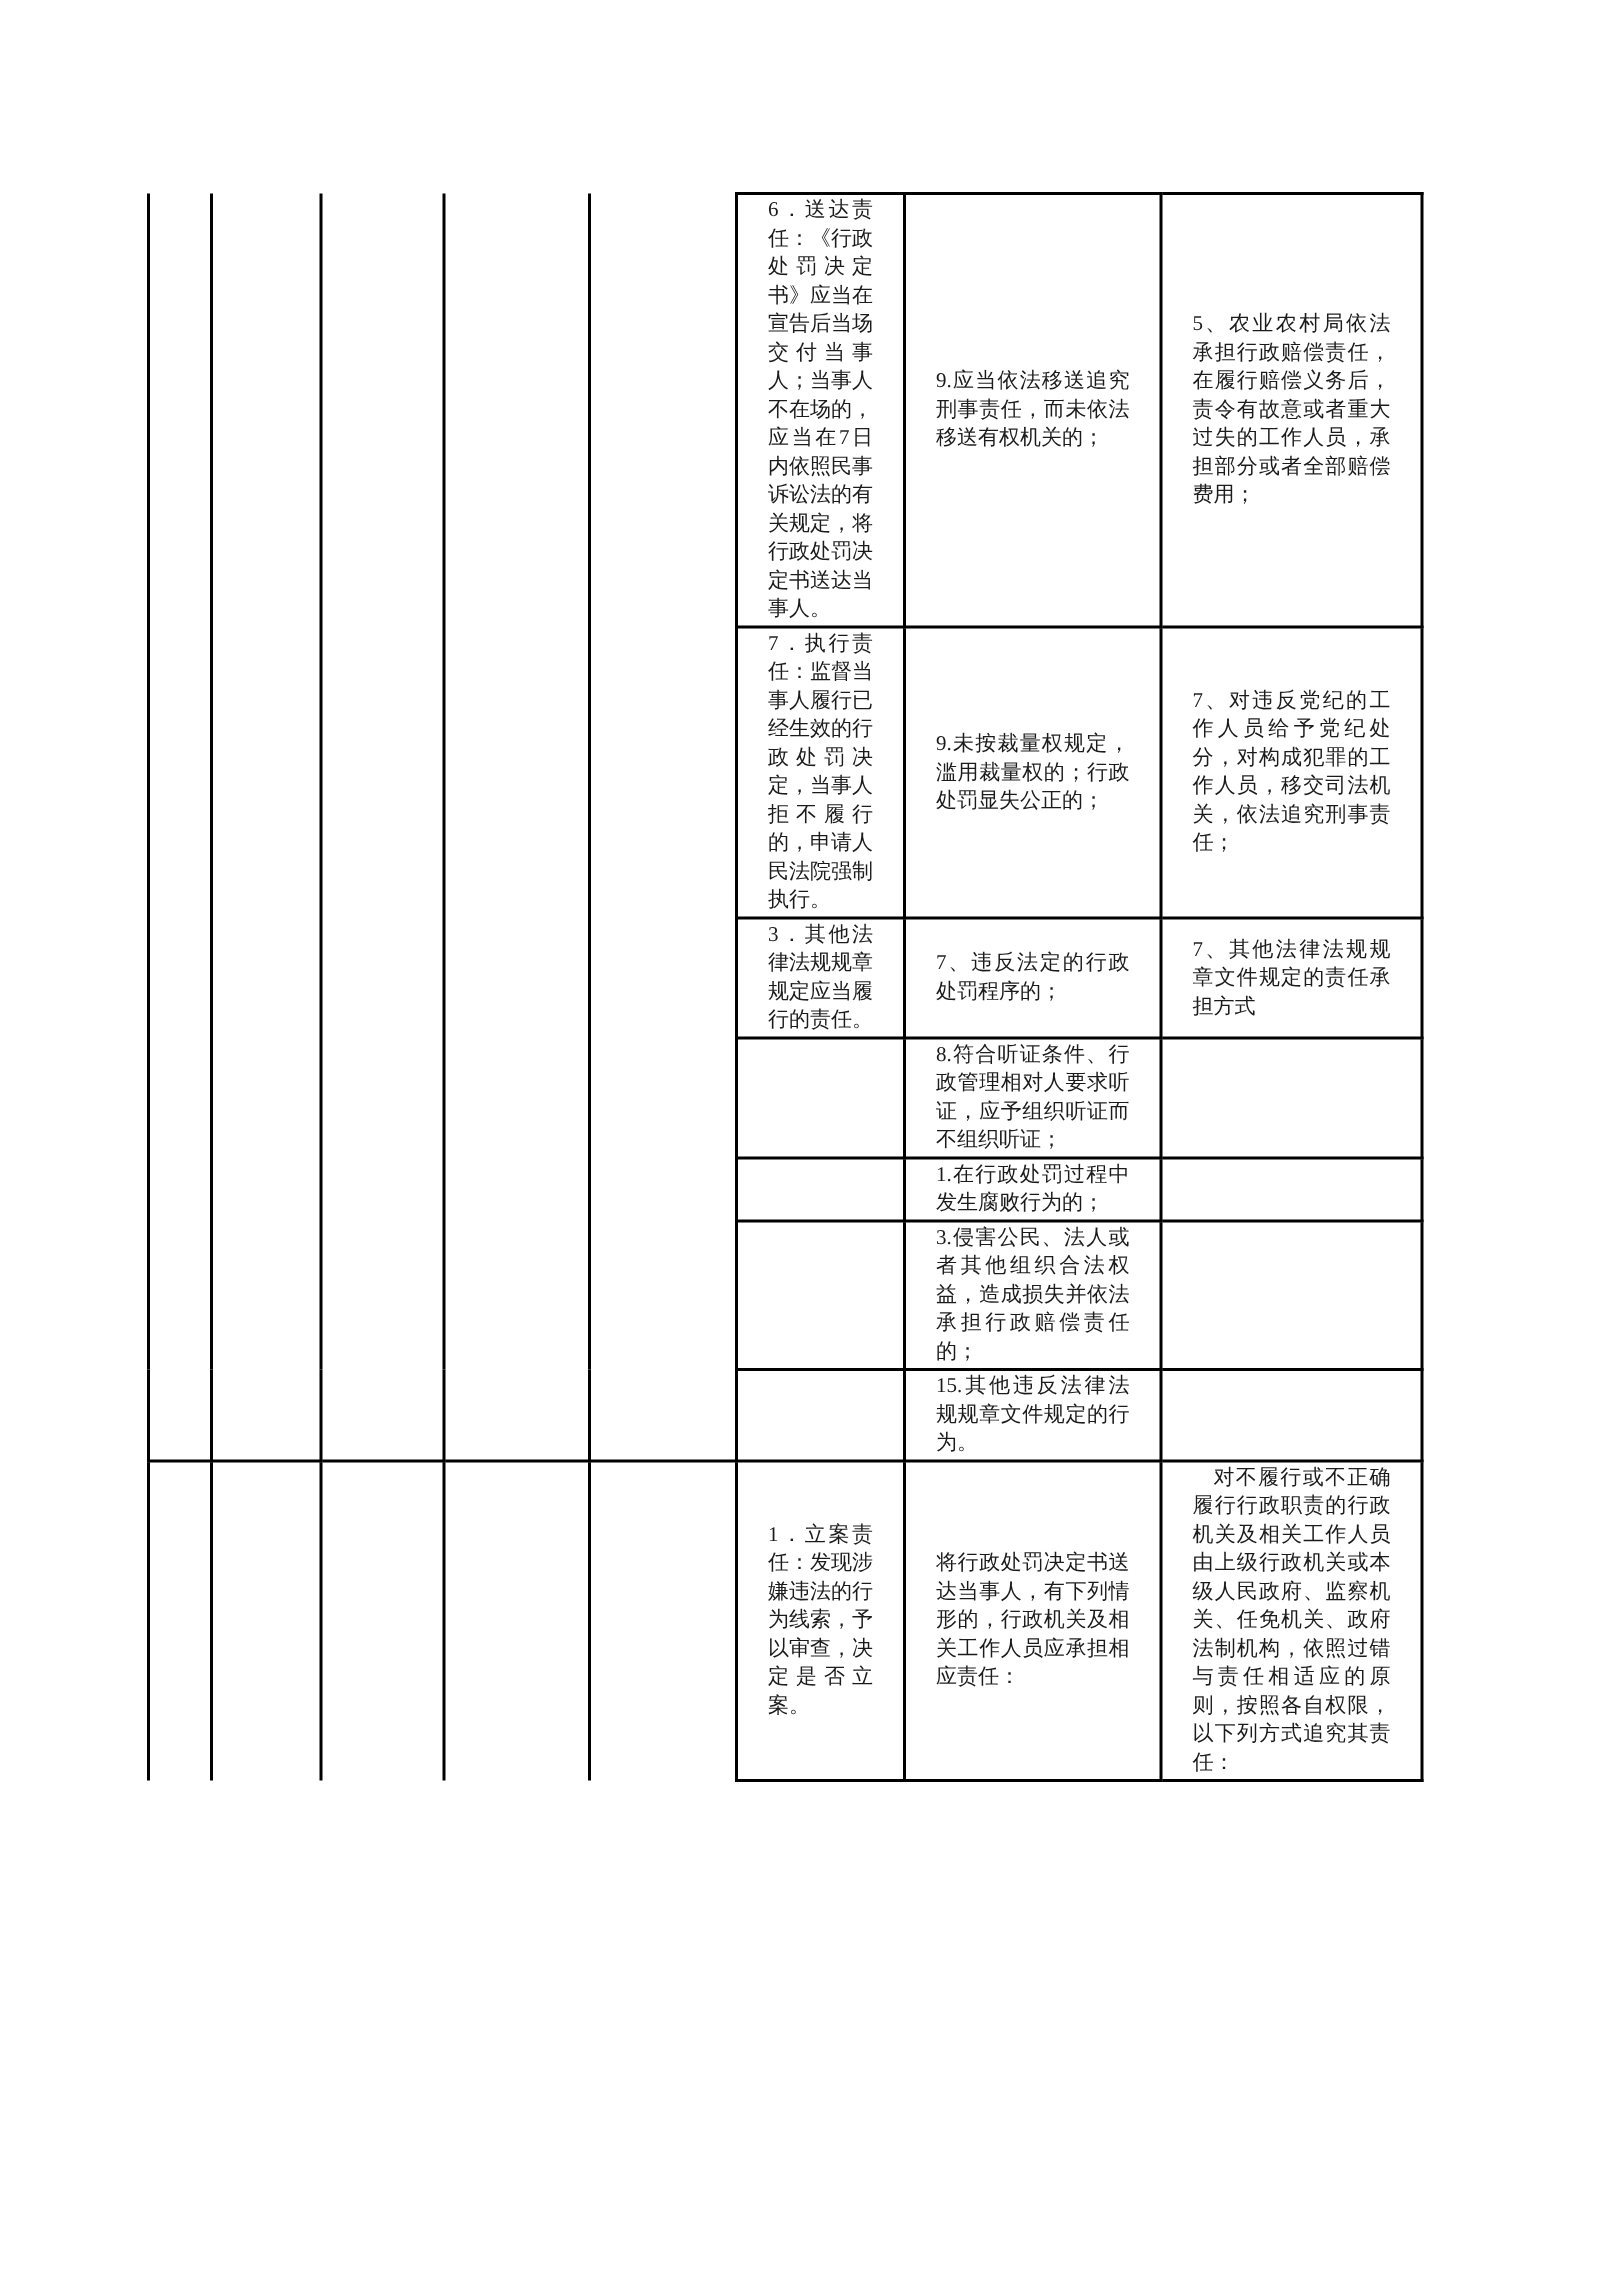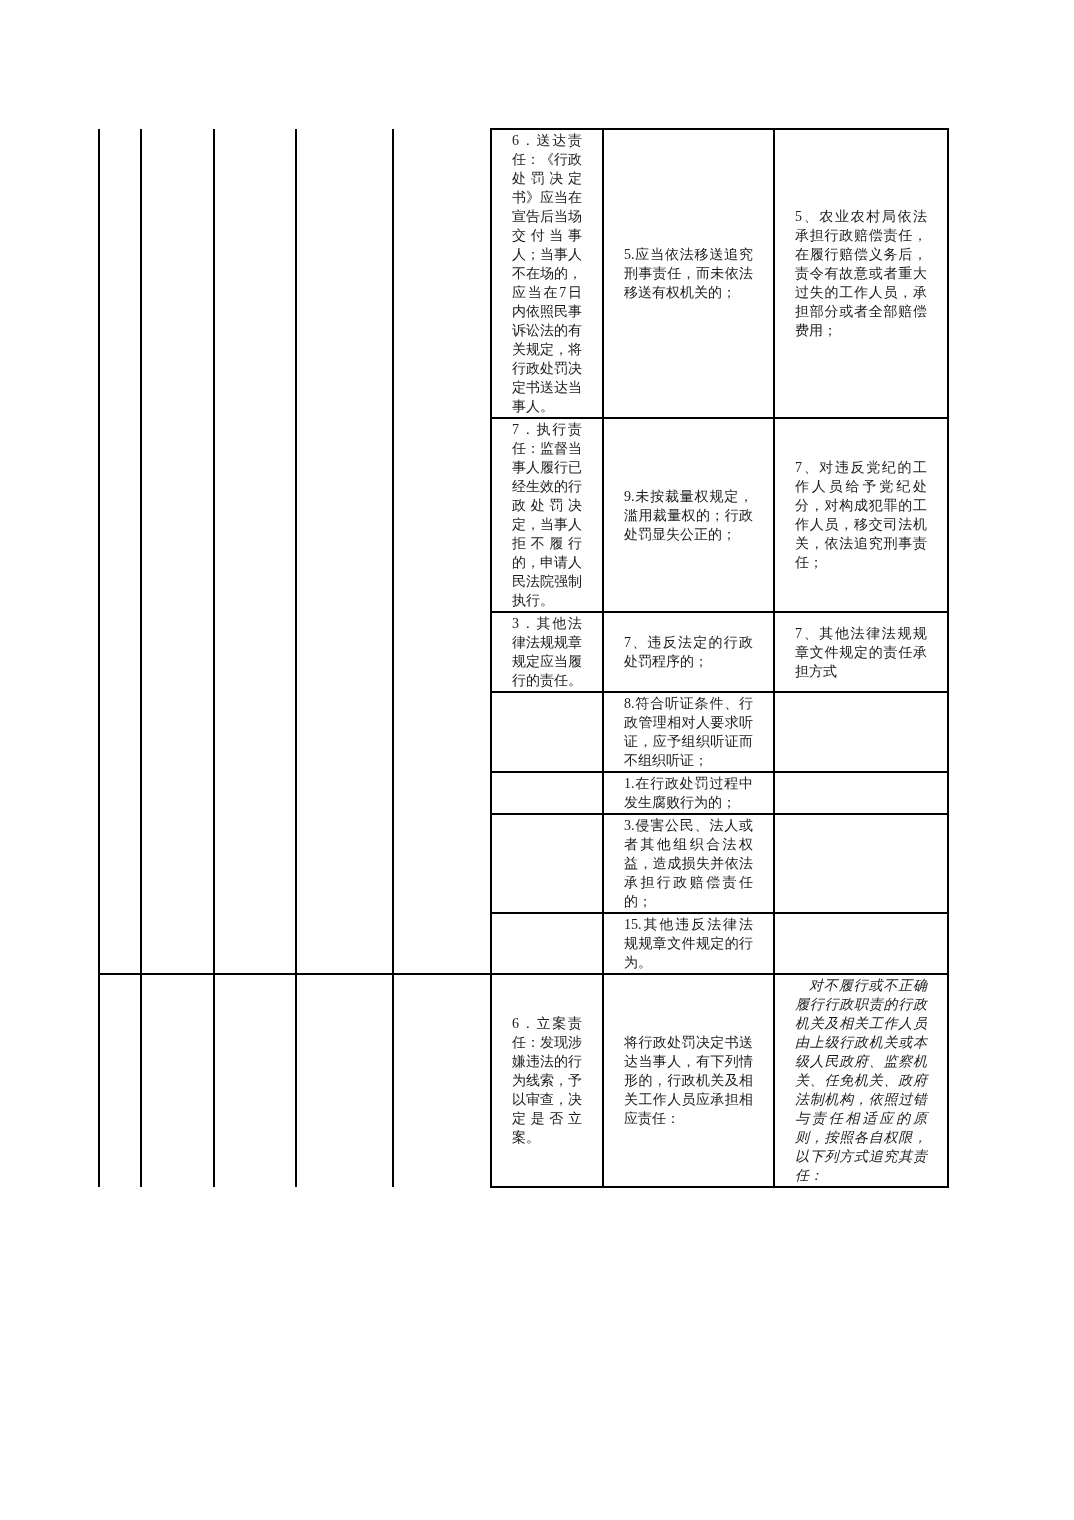--- a/index.html
+++ b/index.html
@@ -41,21 +41,21 @@
     border-top: none;
     border-bottom: 2px solid #000000;
   }
   
   td.lc2 {
     border-left: 2px solid #000000;
     border-right: 2px solid #000000;
     border-top: 2px solid #000000;
     border-bottom: none;
   }
-  td.indent { text-indent: 1em; font-style: italic; }
+  td.indent { text-indent: 1em; }
 </style>
 </head>
 <body>
 
 <div class="sheet">
   <table class="resp">
     <colgroup>
       <col style="width:32px">
         <col style="width:73px">
         <col style="width:82px">
@@ -66,21 +66,21 @@
         <col style="width:174px">
     </colgroup>
     <tbody>
         <tr style="height:239px">
       <td class="lc" rowspan="7"></td>
       <td class="lc" rowspan="7"></td>
       <td class="lc" rowspan="7"></td>
       <td class="lc" rowspan="7"></td>
       <td class="lc" rowspan="7"></td>
       <td class="tc">6．送达责任：《行政处罚决定书》应当在宣告后当场交付当事人；当事人不在场的，应当在7日内依照民事诉讼法的有关规定，将行政处罚决定书送达当事人。</td>
-      <td class="tc">5.应当依法移送追究刑事责任，而未依法移送有权机关的；</td>
+      <td class="tc">9.应当依法移送追究刑事责任，而未依法移送有权机关的；</td>
       <td class="tc">5、农业农村局依法承担行政赔偿责任，在履行赔偿义务后，责令有故意或者重大过失的工作人员，承担部分或者全部赔偿费用；</td>
     </tr>
     <tr style="height:159px">
       <td class="tc">7．执行责任：监督当事人履行已经生效的行政处罚决定，当事人拒不履行的，申请人民法院强制执行。</td>
       <td class="tc">9.未按裁量权规定，滥用裁量权的；行政处罚显失公正的；</td>
       <td class="tc">7、对违反党纪的工作人员给予党纪处分，对构成犯罪的工作人员，移交司法机关，依法追究刑事责任；</td>
     </tr>
     <tr style="height:71px">
       <td class="tc">3．其他法律法规规章规定应当履行的责任。</td>
       <td class="tc">7、违反法定的行政处罚程序的；</td>
@@ -105,19 +105,19 @@
       <td class="tc"></td>
       <td class="tc">15.其他违反法律法规规章文件规定的行为。</td>
       <td class="tc"></td>
     </tr>
     <tr style="height:195px">
       <td class="lc2"></td>
       <td class="lc2"></td>
       <td class="lc2"></td>
       <td class="lc2"></td>
       <td class="lc2"></td>
-      <td class="tc">6．立案责任：发现涉嫌违法的行为线索，予以审查，决定是否立案。</td>
+      <td class="tc">1．立案责任：发现涉嫌违法的行为线索，予以审查，决定是否立案。</td>
       <td class="tc">将行政处罚决定书送达当事人，有下列情形的，行政机关及相关工作人员应承担相应责任：</td>
       <td class="tc indent">对不履行或不正确履行行政职责的行政机关及相关工作人员由上级行政机关或本级人民政府、监察机关、任免机关、政府法制机构，依照过错与责任相适应的原则，按照各自权限，以下列方式追究其责任：</td>
     </tr>
   </tbody>
     </table>
 </div>
 
 </body></html>

